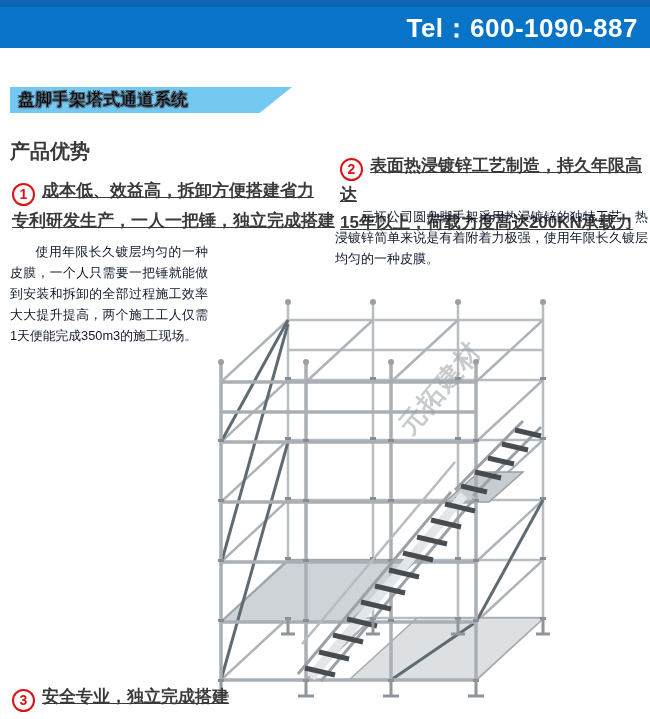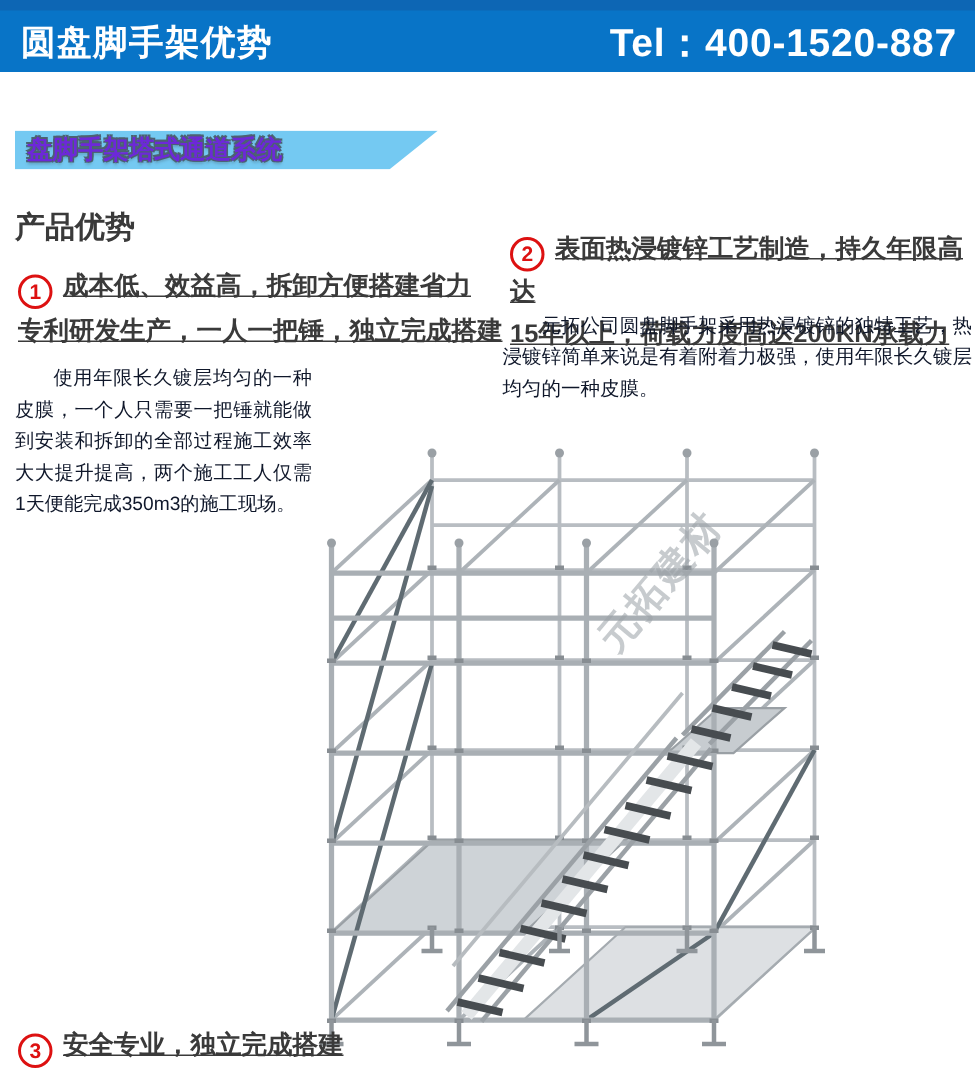--- a/index.html
+++ b/index.html
@@ -8,21 +8,21 @@
 
   
   .topbar{position:absolute;left:0;top:0;width:650px;height:48px;background:#0874c7;}
   .topbar-strip{position:absolute;left:0;top:0;width:650px;height:7px;background:#0d66b4;}
   .topbar-title{position:absolute;left:14px;top:13px;color:#ffffff;font-size:23px;font-weight:700;letter-spacing:1px;}
   .topbar-tel{position:absolute;right:12px;top:11px;color:#ffffff;font-size:26px;font-weight:700;letter-spacing:.5px;}
 
   
   .ribbon{position:absolute;left:10px;top:87px;width:282px;height:26px;background:#74c9f2;
           clip-path:polygon(0 0,100% 0,88.5% 100%,0 100%);}
-  .ribbon span{display:block;padding-left:8px;line-height:26px;font-size:17px;font-weight:700;color:#6d28d9;
+  .ribbon span{display:block;padding-left:8px;line-height:26px;font-size:17px;font-weight:400;color:#000000;
           text-shadow:-1px -1px 0 #4c6172,1px -1px 0 #4c6172,-1px 1px 0 #4c6172,1px 1px 0 #4c6172,0 2px 2px rgba(60,80,95,.35);}
 
   
   .section-heading{position:absolute;left:10px;top:138px;margin:0;font-size:20px;font-weight:700;color:#3a3a3a;}
   .adv{position:absolute;font-size:17px;font-weight:700;color:#3a3a3a;line-height:30px;text-decoration:underline;}
   .adv-1{left:12px;top:176px;width:330px;}
   .adv-2{left:340px;top:152px;width:308px;line-height:28px;}
   .adv-3{left:12px;top:682px;width:320px;}
   .cnum{display:inline-flex;align-items:center;justify-content:center;width:19px;height:19px;margin-right:7px;
         border:2px solid #dd1111;border-radius:50%;color:#dd1111;font-size:14px;font-weight:700;vertical-align:-3px;background:#fff;}
@@ -38,22 +38,21 @@
   .scaffold svg{display:block;width:100%;height:100%;}
   .wm{font-size:26px;font-weight:700;fill:#9ba2a7;opacity:.55;letter-spacing:2px;}
 </style>
 </head>
 <body>
 
 <div class="page">
 
   <div class="topbar">
     <div class="topbar-strip"></div>
-    <div class="topbar-title">圆盘脚手架优势</div>
-    <div class="topbar-tel">Tel：400-1520-887</div>
+    <div class="topbar-tel">Tel：600-1090-887</div>
   </div>
 
   <div class="ribbon">
     <span>盘脚手架塔式通道系统</span>
   </div>
 
   <h2 class="section-heading">产品优势</h2>
 
   <div class="adv adv-1">
     <span class="cnum">1</span><span>成本低、效益高，拆卸方便搭建省力</span><br>

